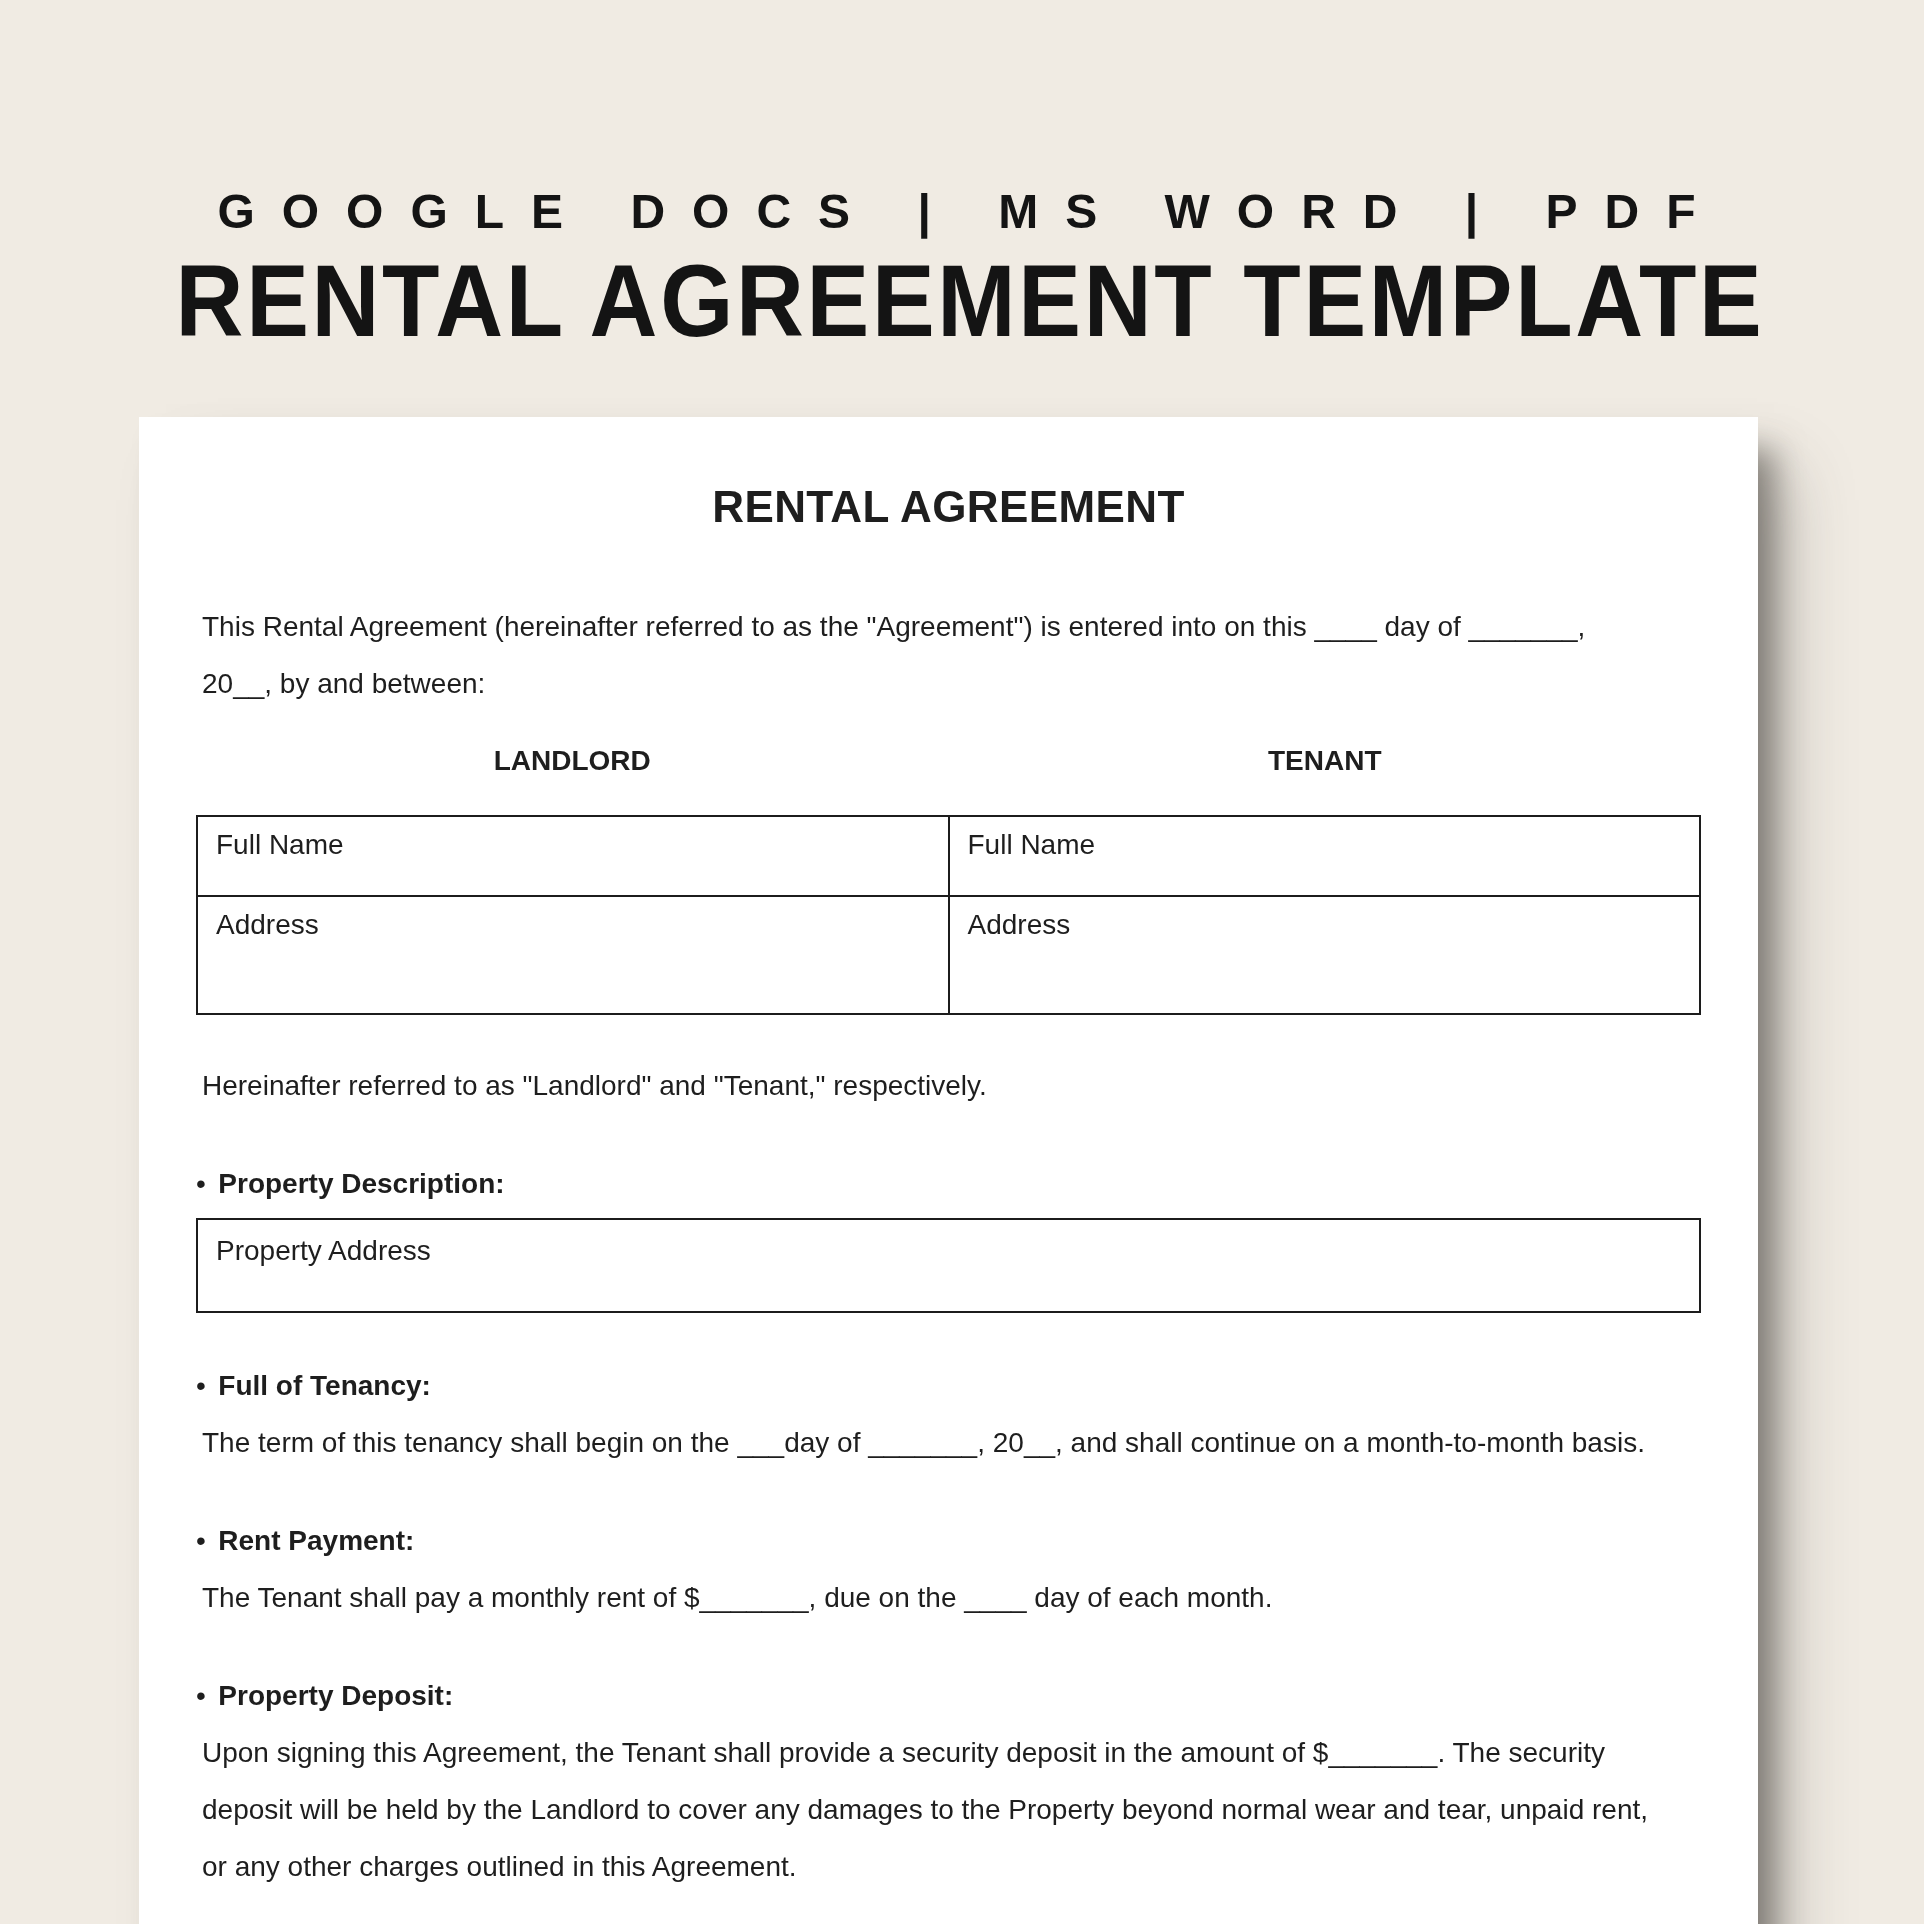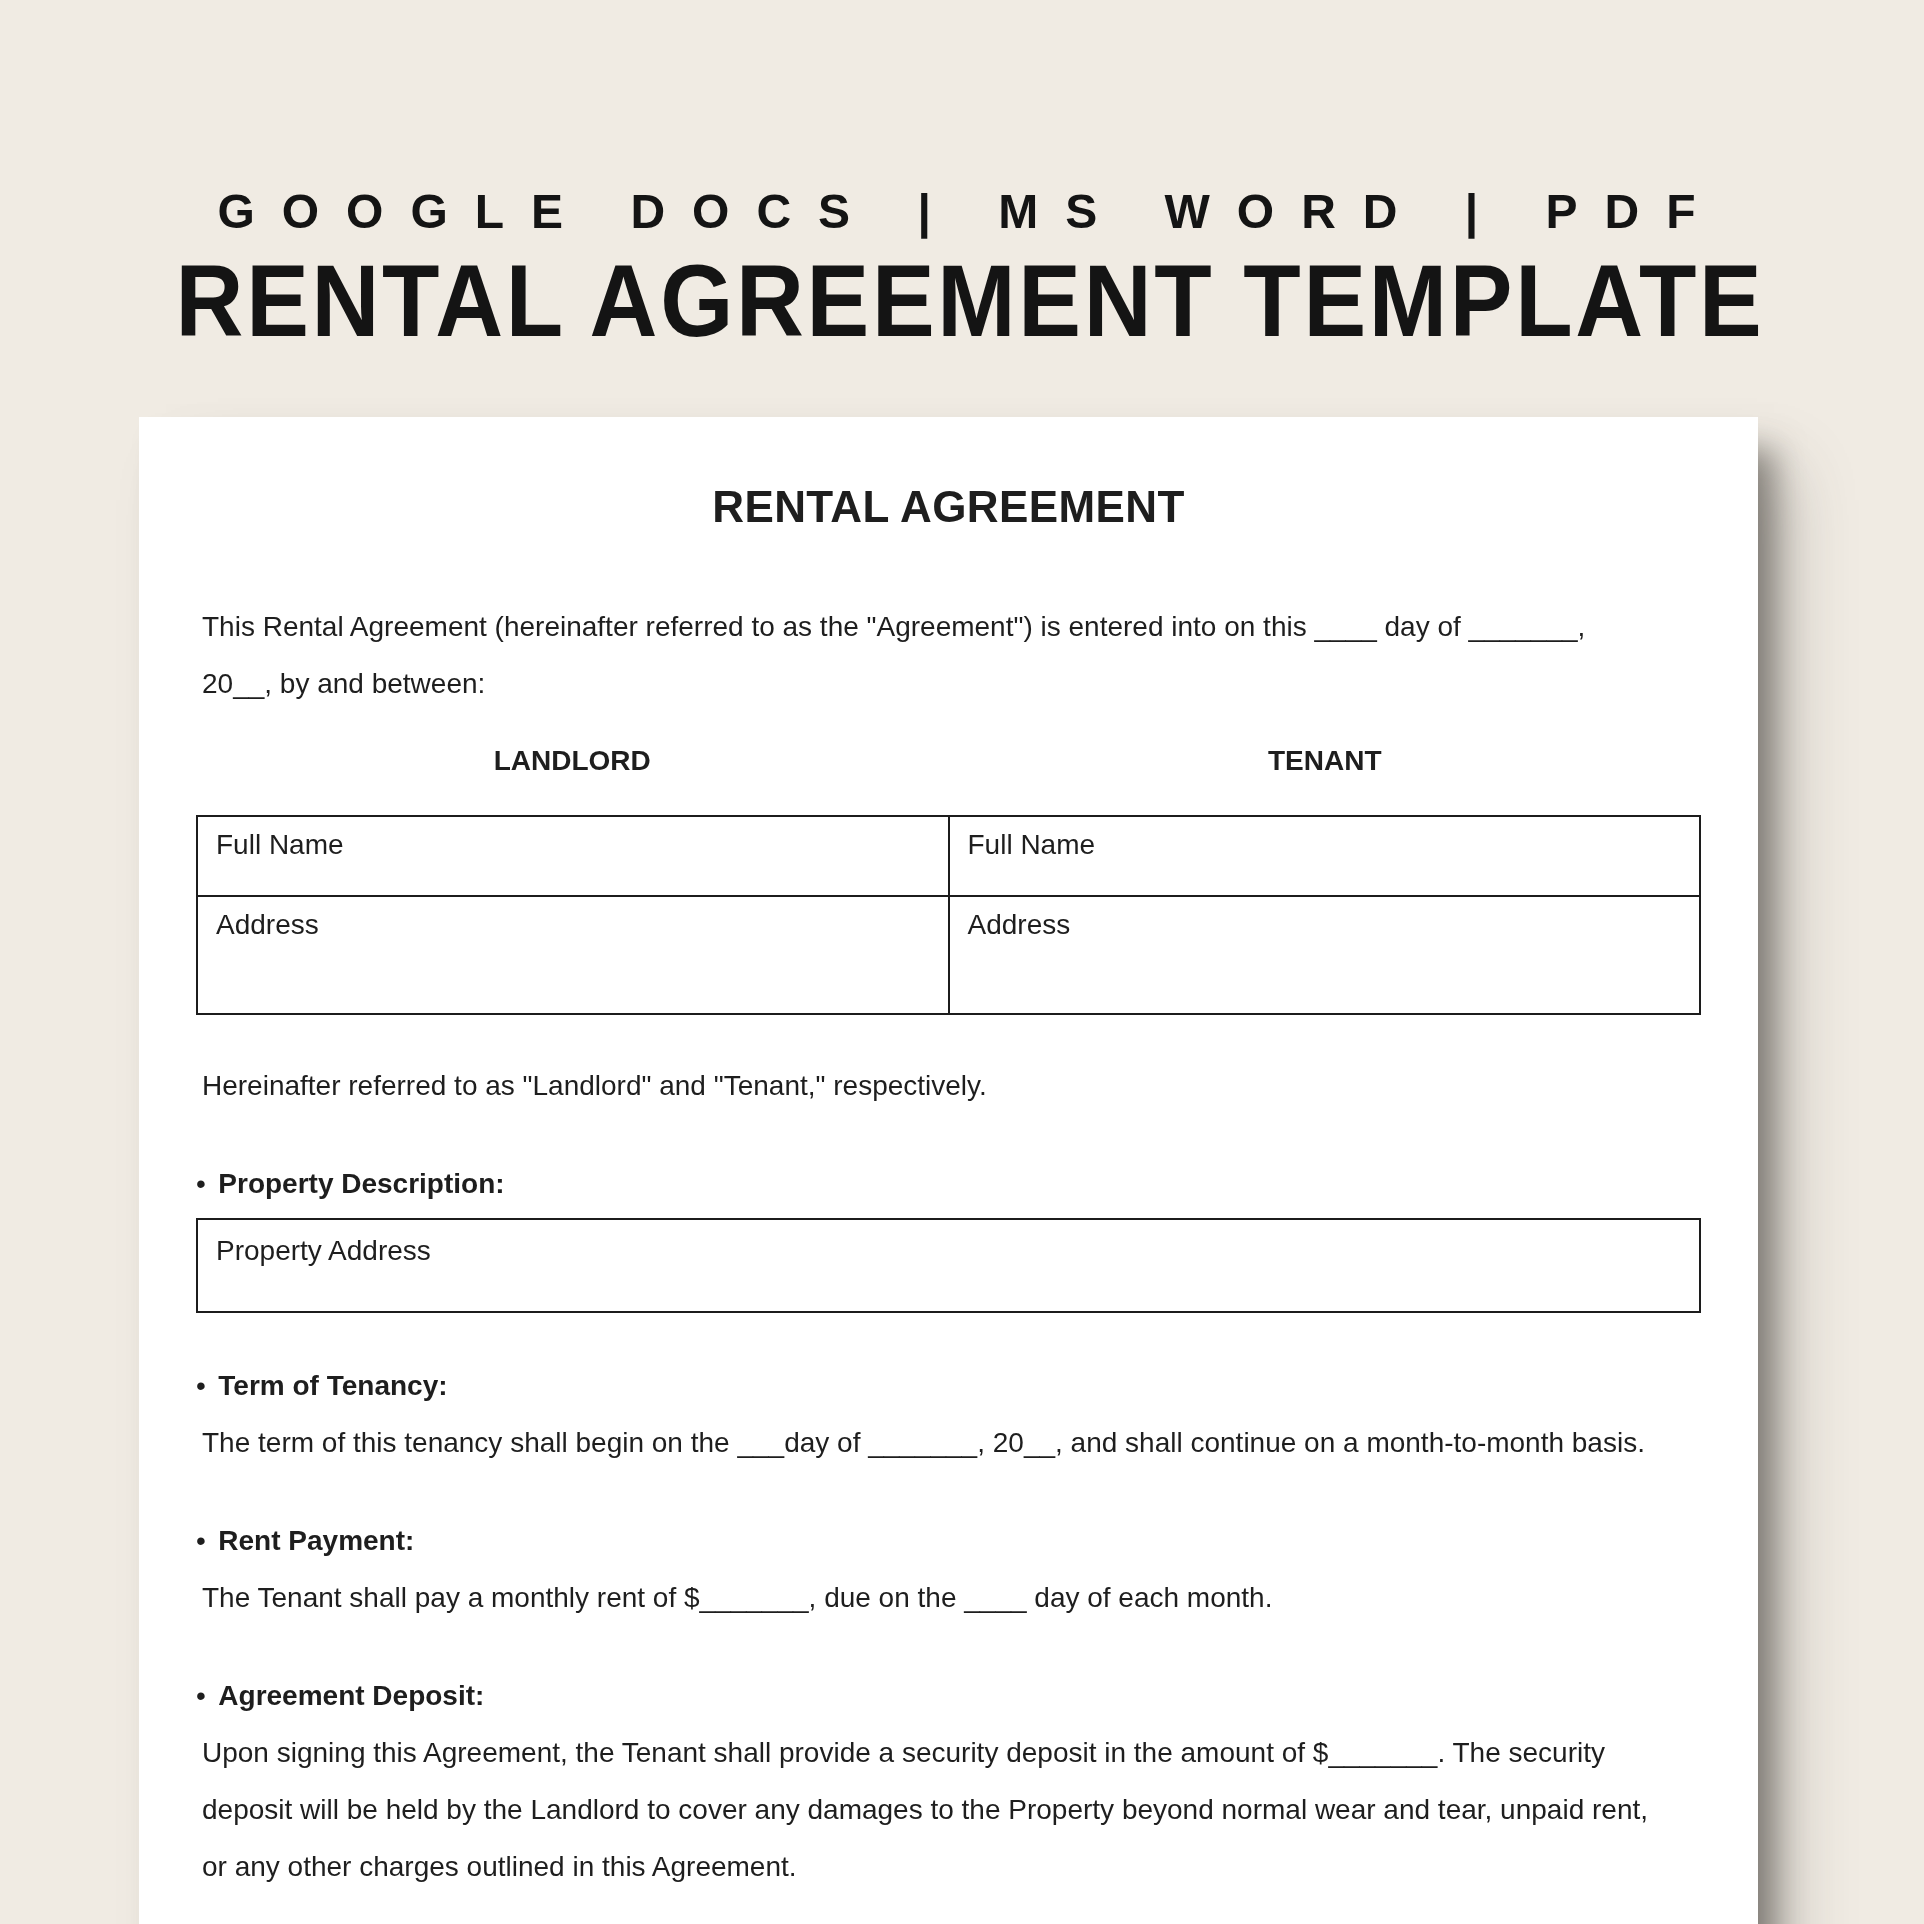--- a/index.html
+++ b/index.html
@@ -160,37 +160,37 @@
       <div class="heading-line">
         <span class="bullet">•</span>
         <span class="heading-text">Property Description:</span>
       </div>
       <div class="fill-box">Property Address</div>
     </div>
 
     <div class="section">
       <div class="heading-line">
         <span class="bullet">•</span>
-        <span class="heading-text">Term of Tenancy:</span>
+        <span class="heading-text">Full of Tenancy:</span>
       </div>
       <p class="doc-line">The term of this tenancy shall begin on the ___day of _______, 20__, and shall continue on a month-to-month basis.</p>
     </div>
 
     <div class="section">
       <div class="heading-line">
         <span class="bullet">•</span>
         <span class="heading-text">Rent Payment:</span>
       </div>
       <p class="doc-line">The Tenant shall pay a monthly rent of $_______, due on the ____ day of each month.</p>
     </div>
 
     <div class="section">
       <div class="heading-line">
         <span class="bullet">•</span>
-        <span class="heading-text">Agreement Deposit:</span>
+        <span class="heading-text">Property Deposit:</span>
       </div>
       <p class="doc-line">Upon signing this Agreement, the Tenant shall provide a security deposit in the amount of $_______. The security</p>
       <p class="doc-line">deposit will be held by the Landlord to cover any damages to the Property beyond normal wear and tear, unpaid rent,</p>
       <p class="doc-line">or any other charges outlined in this Agreement.</p>
     </div>
 
   </section>
 </div>
 
 

